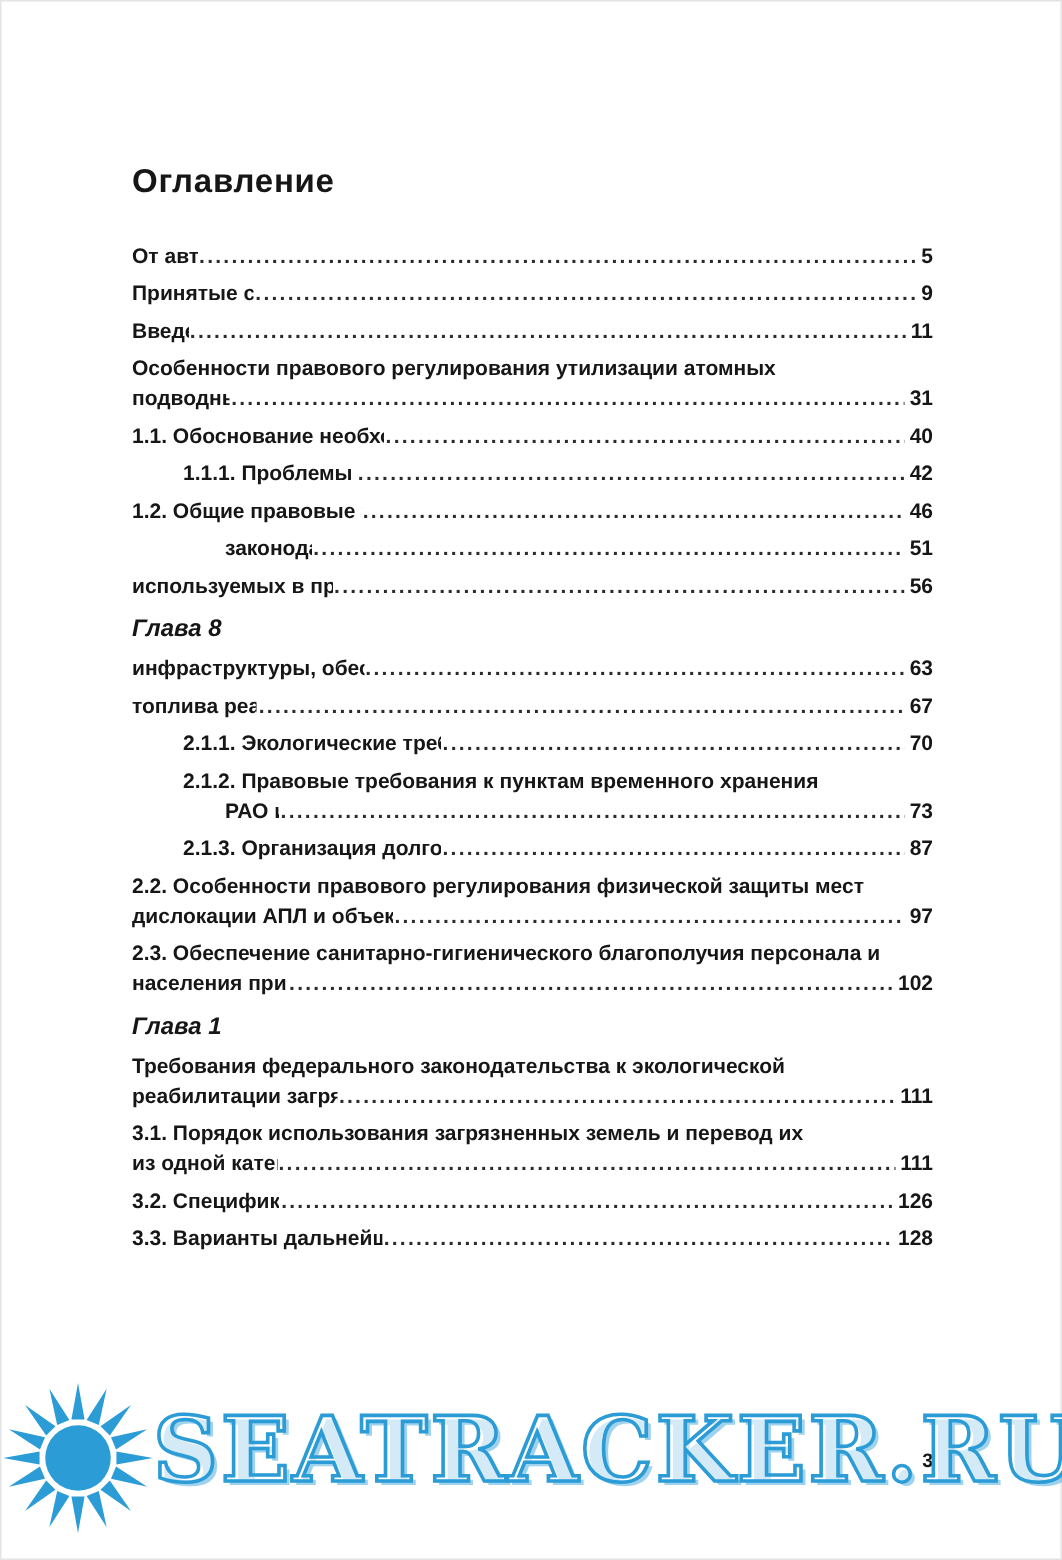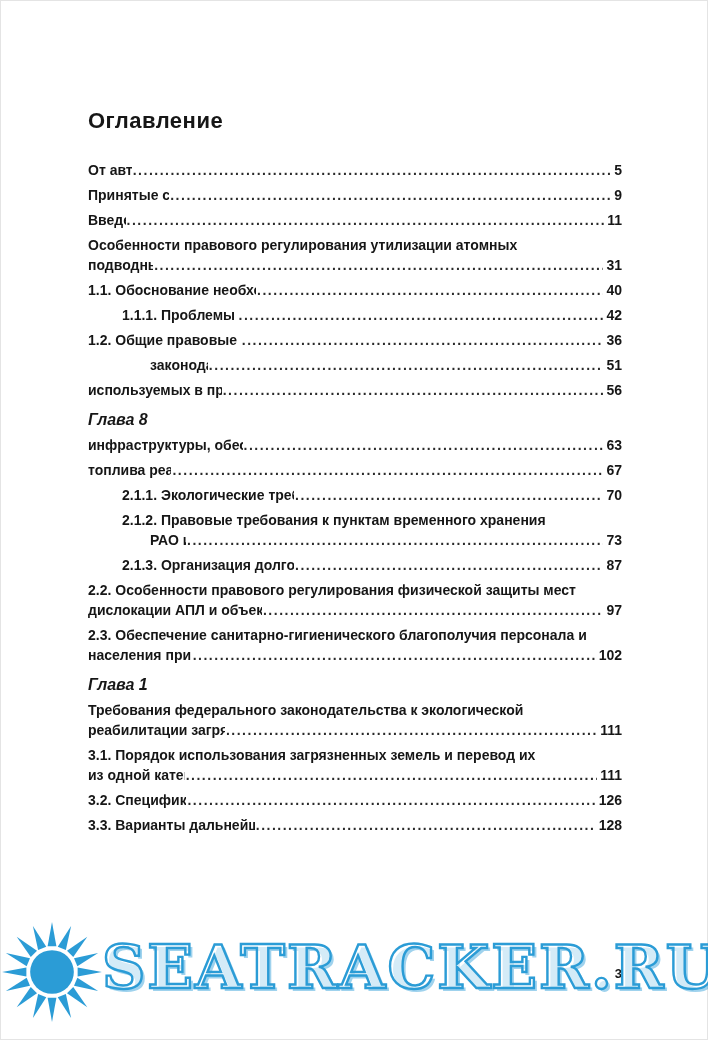--- a/index.html
+++ b/index.html
@@ -113,21 +113,21 @@
         <div class="line lastline">
           <span class="txt">1.1.1. Проблемы понятийного аппарата</span>
           <span class="dots"></span>
           <span class="pg">42</span>
         </div>
       </div>
       <div class="entry">
         <div class="line lastline">
           <span class="txt">1.2. Общие правовые требования к утилизации АПЛ</span>
           <span class="dots"></span>
-          <span class="pg">36</span>
+          <span class="pg">46</span>
         </div>
       </div>
       <div class="entry ind1">
         <div class="line lastline cont">
           <span class="txt">законодательства</span>
           <span class="dots"></span>
           <span class="pg">51</span>
         </div>
       </div>
       <div class="entry">

